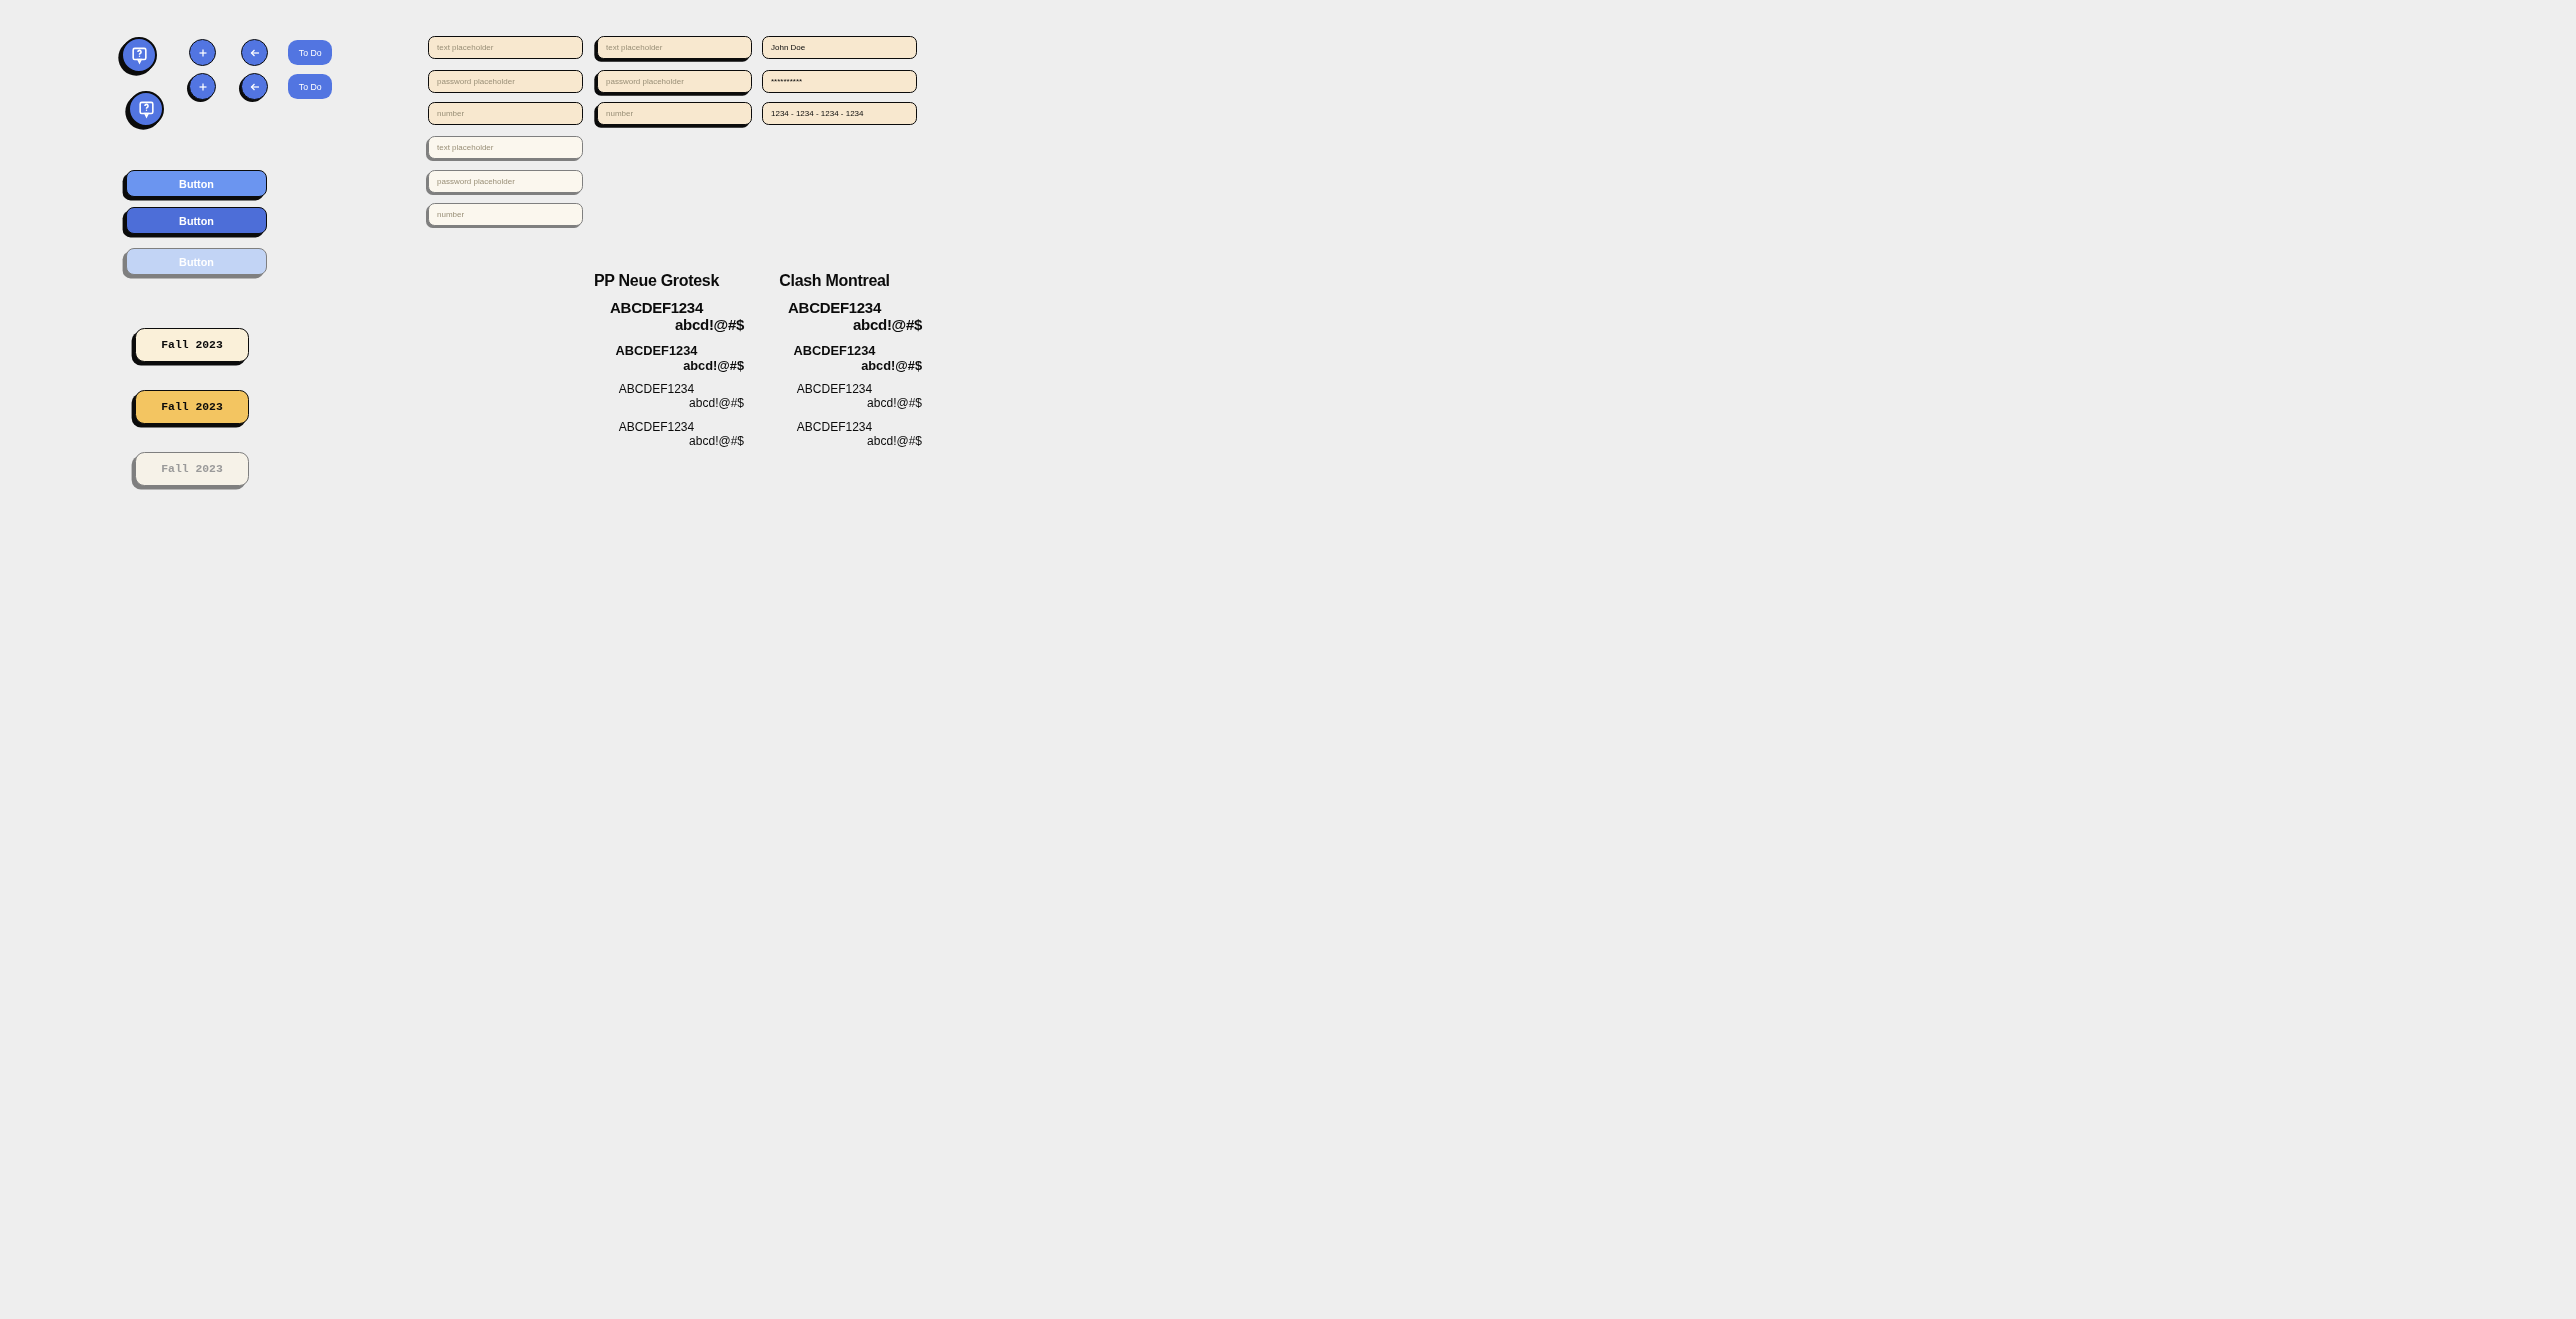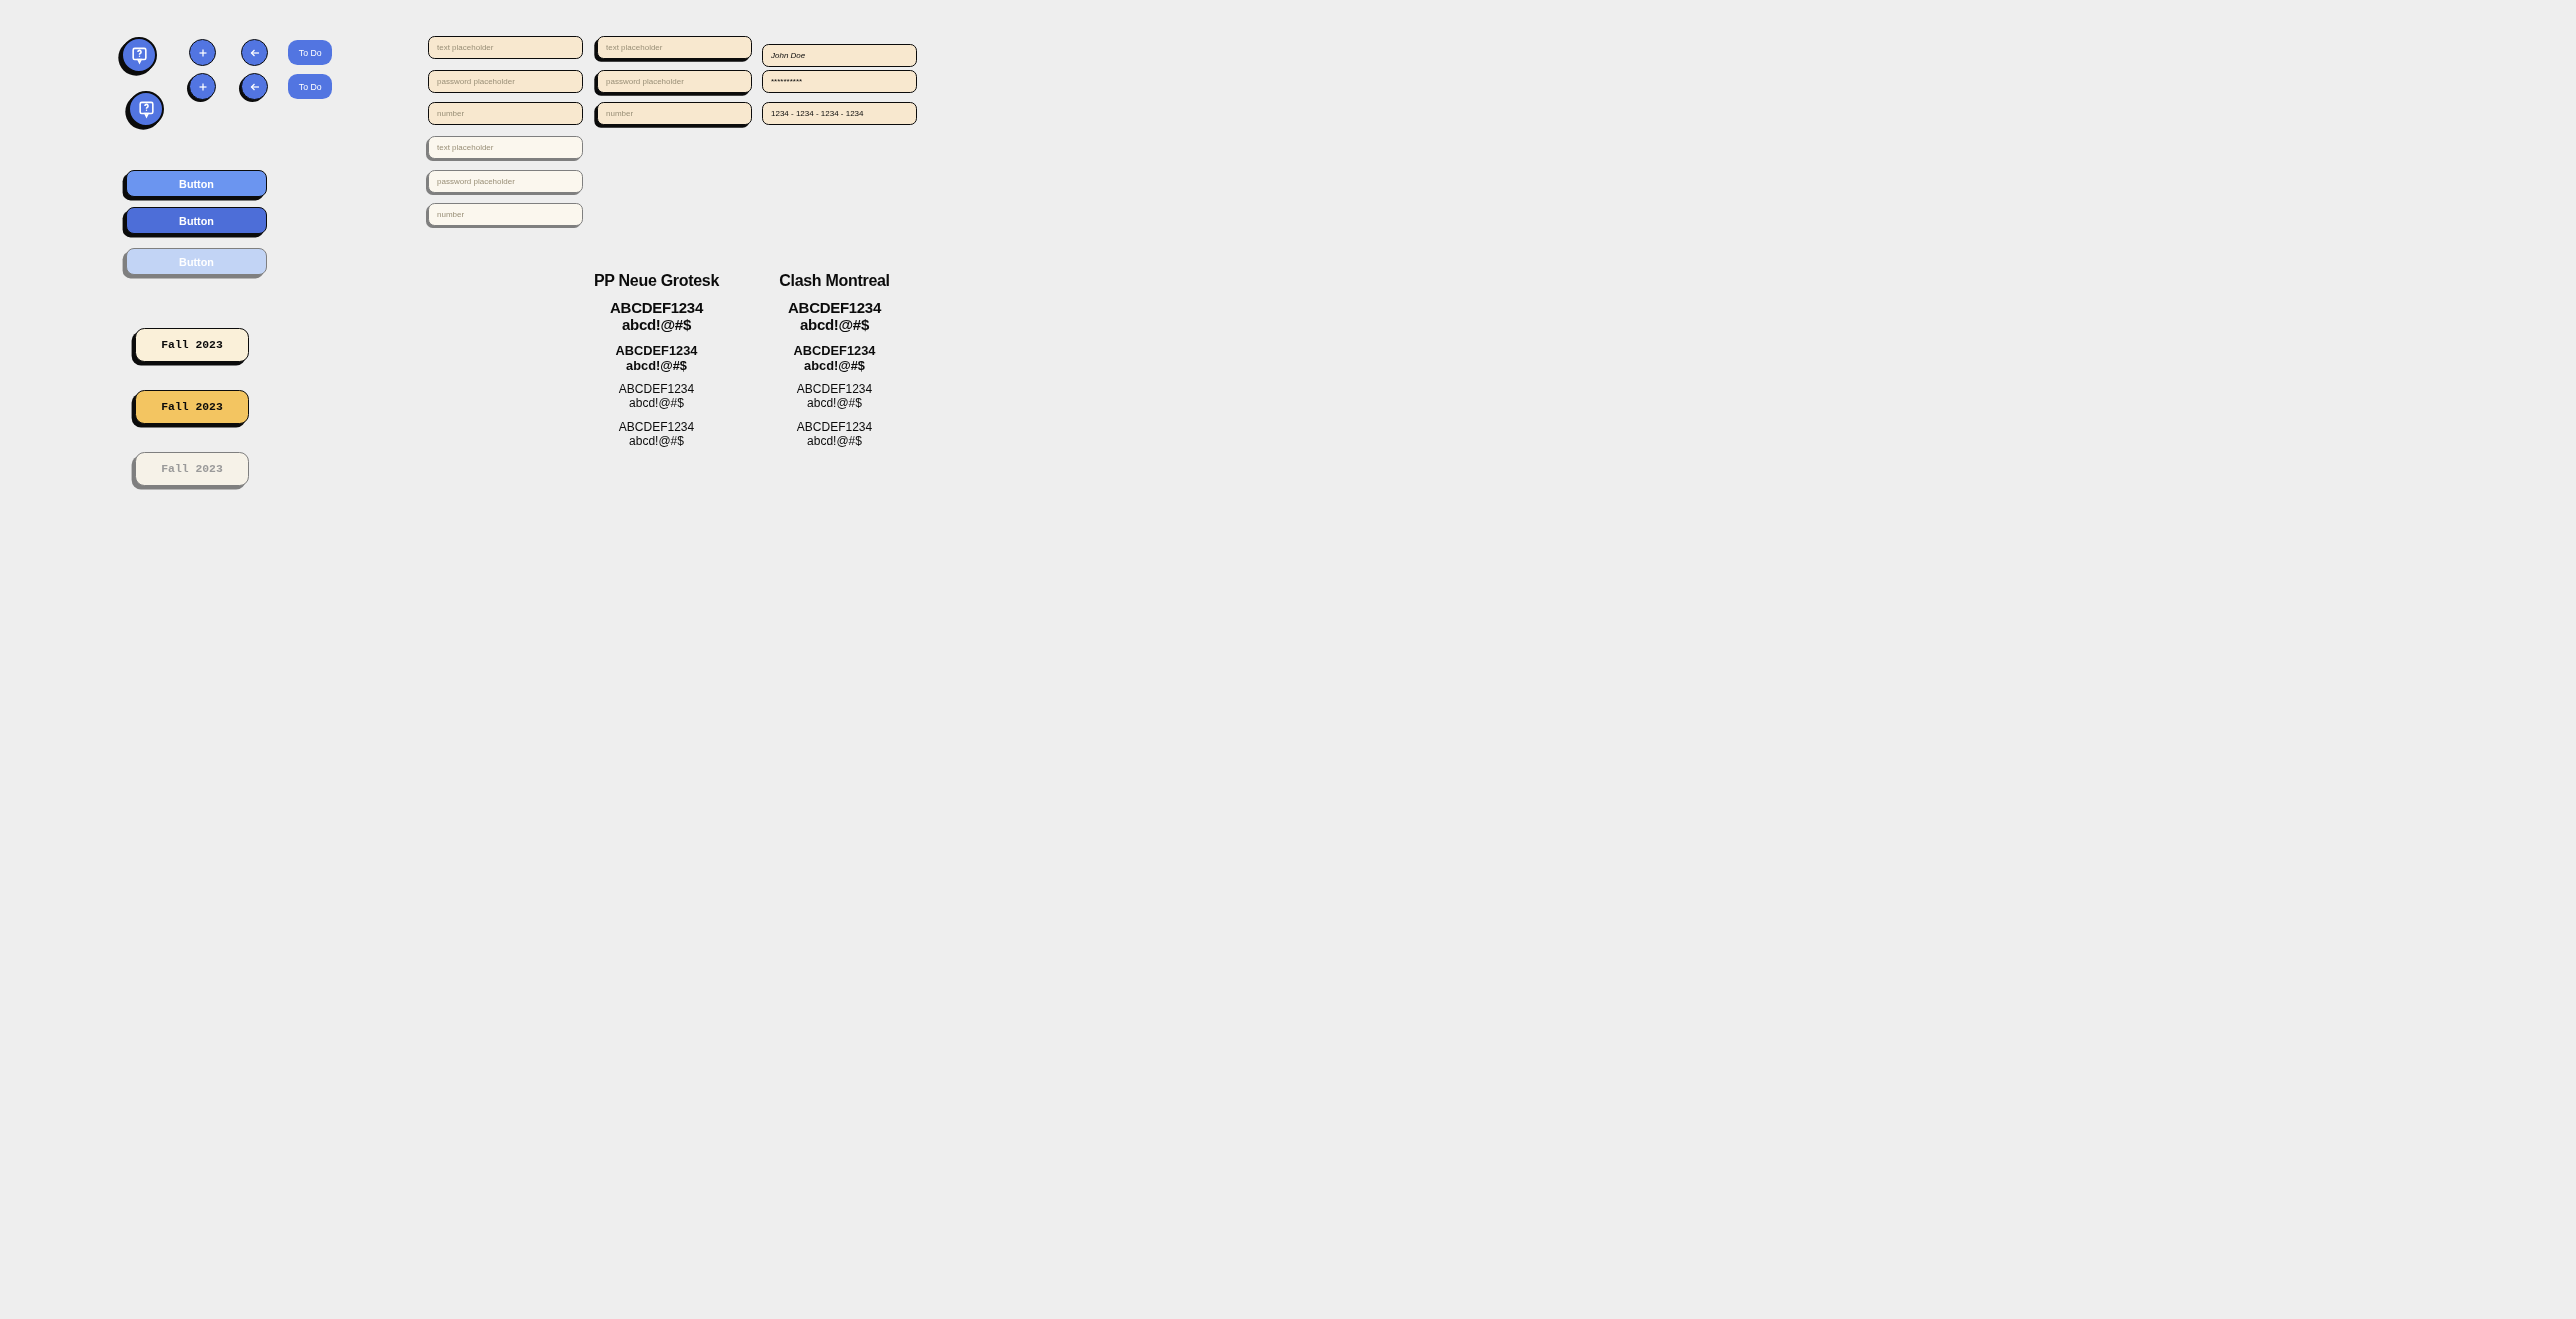--- a/index.html
+++ b/index.html
@@ -96,21 +96,21 @@
   
   .typecol {
     position: absolute;
     width: 175px;
     text-align: center;
     color: #0b0b0b;
   }
   .typecol .title { font-size: 16px; font-weight: 800; letter-spacing: -0.3px; margin-bottom: 9.4px; }
   .typecol .pair { margin-bottom: 9.4px; }
   .typecol .pair .up { display:block; }
-  .typecol .pair .lo { display:block; }
+  .typecol .pair .lo { display:block;text-align:right; }
   .w800 { font-weight: 800; font-size: 15px; letter-spacing: -0.3px; }
   .w700 { font-weight: 700; font-size: 12.8px; }
   .w500 { font-weight: 500; font-size: 12px; }
   .w400 { font-weight: 400; font-size: 12px; }
 </style>
 </head>
 <body>
 
 <div class="iconbtn" style="left:121px; top:37px;">
   <svg width="19" height="19" viewBox="0 0 24 24" stroke-width="2">
@@ -170,21 +170,21 @@
 <input class="inp" type="password" style="left: 428px; top: 70px;" placeholder="password placeholder">
 <input class="inp" style="left: 428px; top: 102px;" placeholder="number">
 <input class="inp light" style="left: 428px; top: 136px;" placeholder="text placeholder">
 <input class="inp light" type="password" style="left: 428px; top: 170px;" placeholder="password placeholder">
 <input class="inp light" style="left: 428px; top: 203px;" placeholder="number">
 
 <input class="inp shadow" style="left: 597px; top: 36px;" placeholder="text placeholder">
 <input class="inp shadow" type="password" style="left: 597px; top: 70px;" placeholder="password placeholder">
 <input class="inp shadow" style="left: 597px; top: 102px;" placeholder="number">
 
-<input class="inp" style="left: 762px; top: 44px; font-style: italic;" value="John Doe">
+<input class="inp" style="left: 762px; top: 36px;" value="John Doe">
 <input class="inp" style="left: 762px; top: 70px;" value="**********">
 <input class="inp" style="left: 762px; top: 102px;" value="1234 - 1234 - 1234 - 1234">
 
 <div class="typecol" style="left:569px; top:272px;">
   <div class="title">PP Neue Grotesk</div>
   <div class="pair">
       <span class="up w800">ABCDEF1234</span>
       <span class="lo w800">abcd!@#$</span>
     </div>
   <div class="pair">

